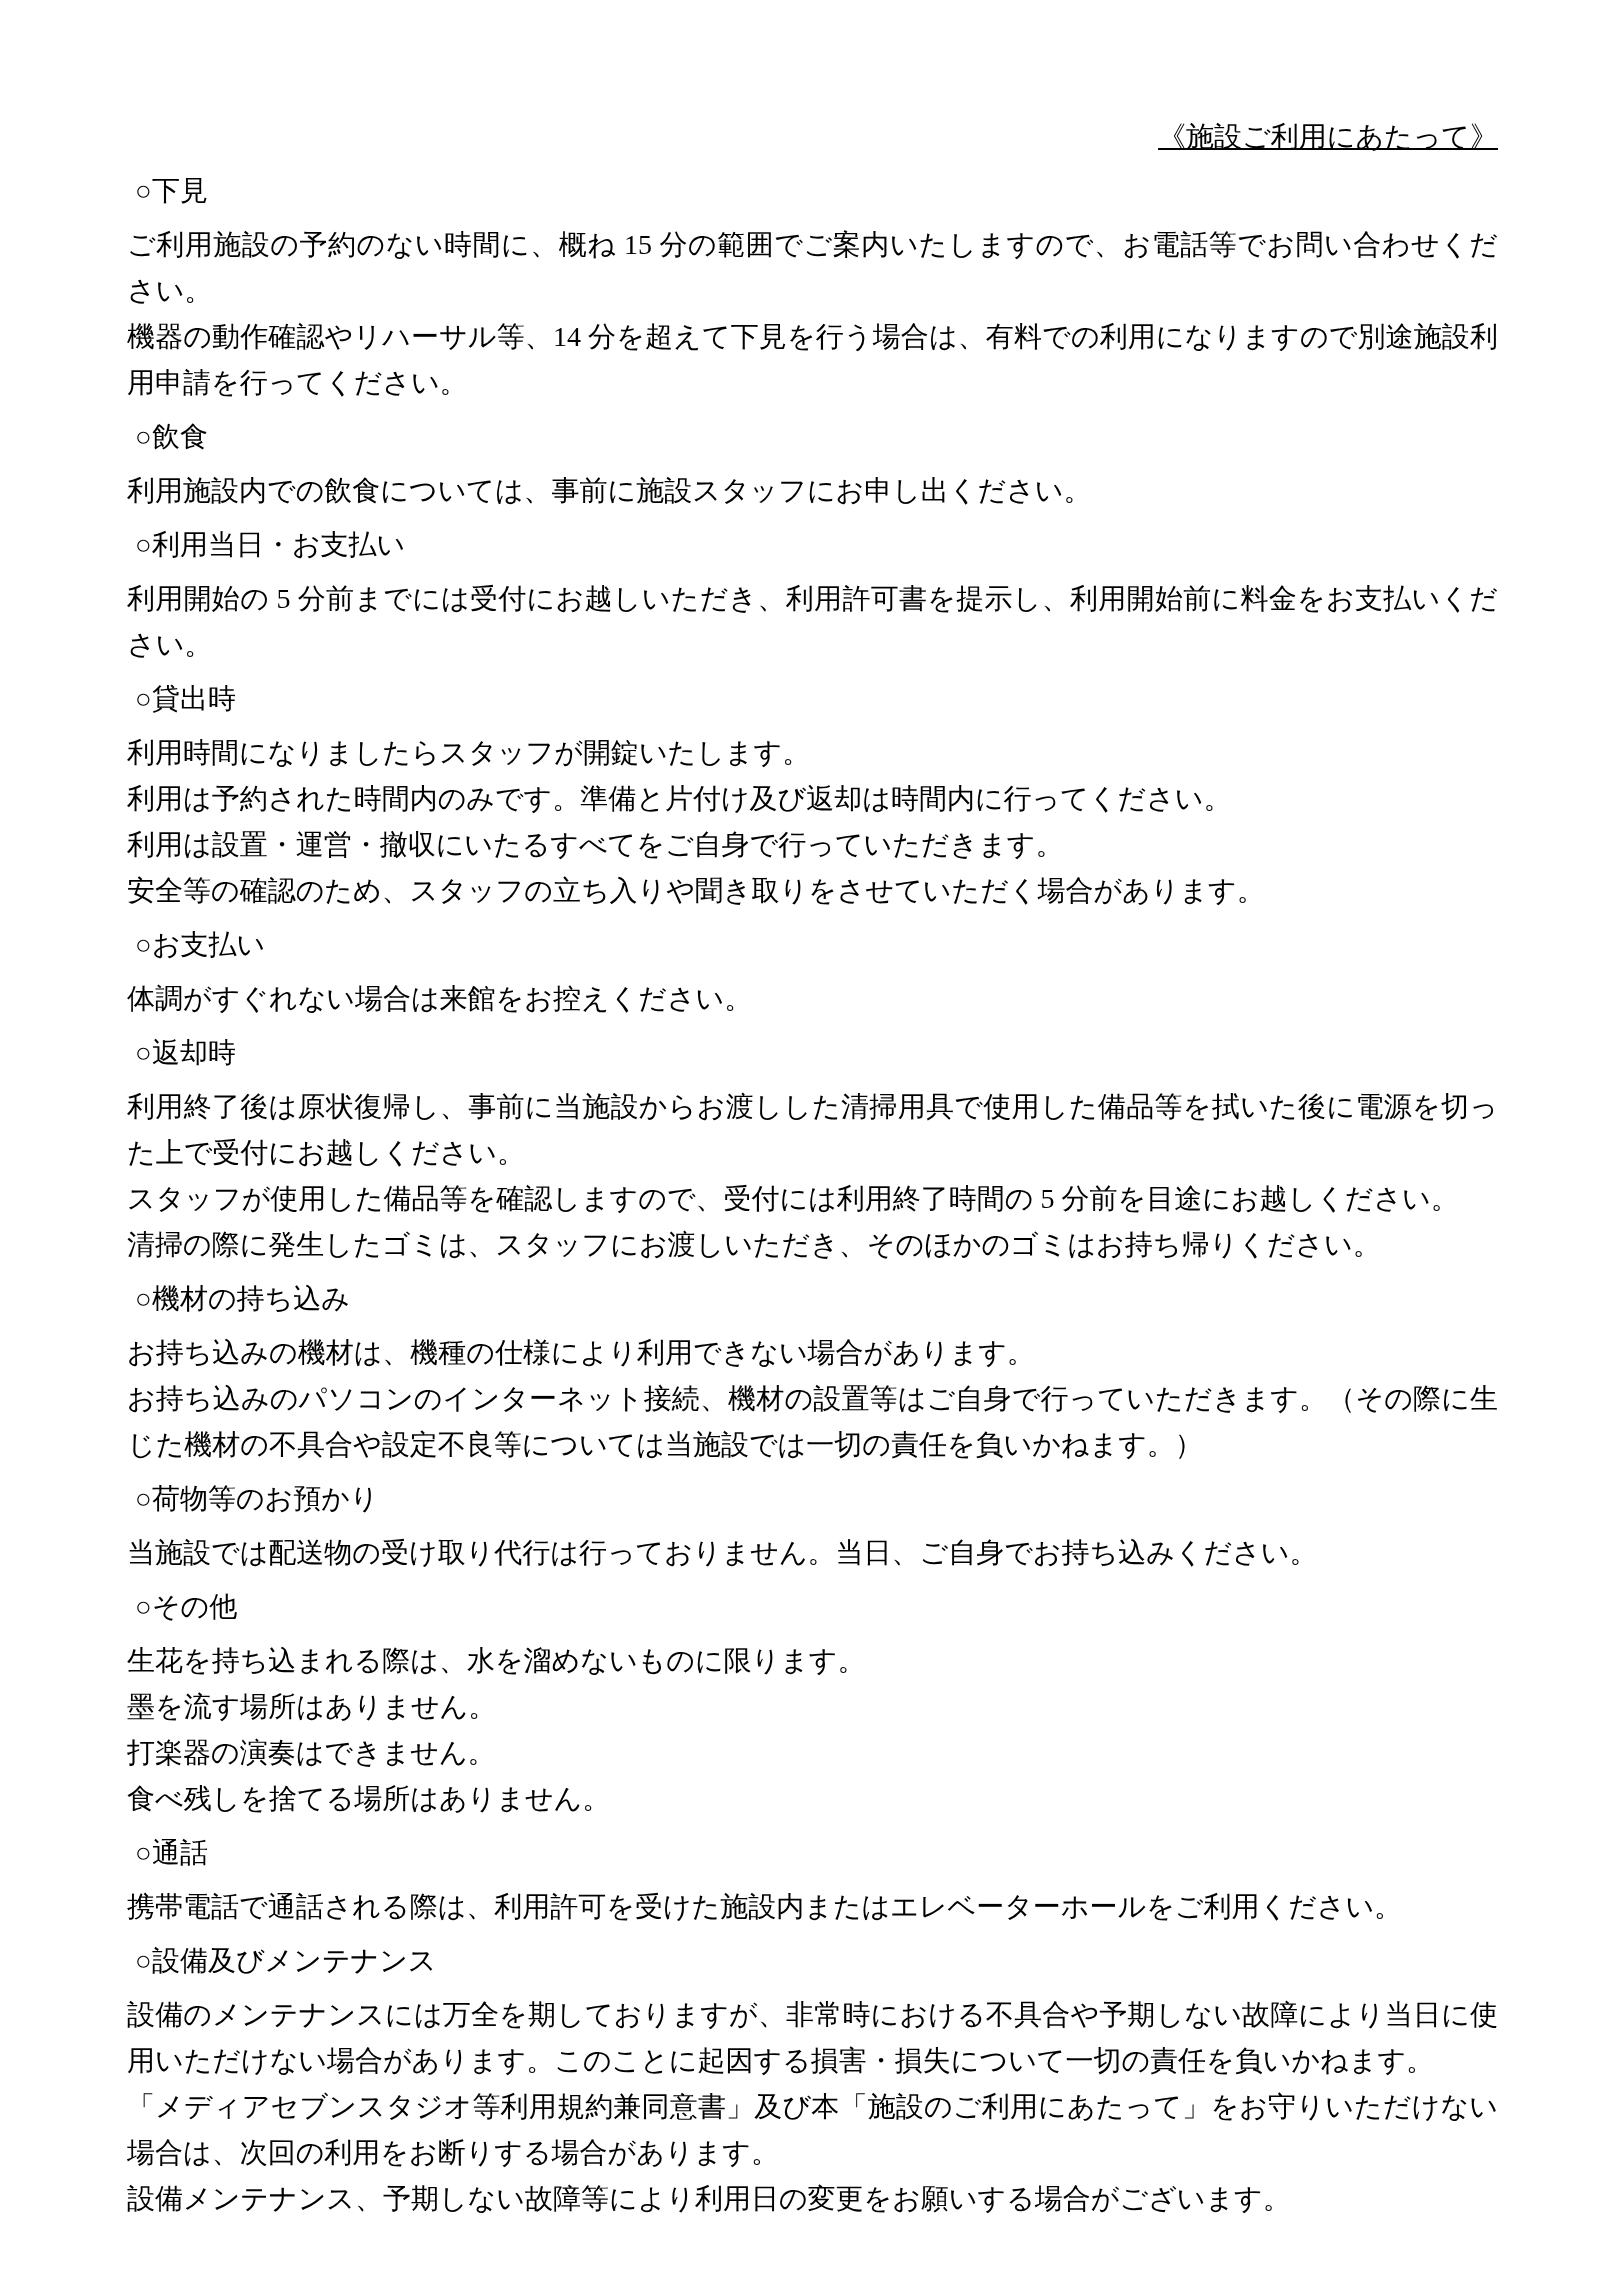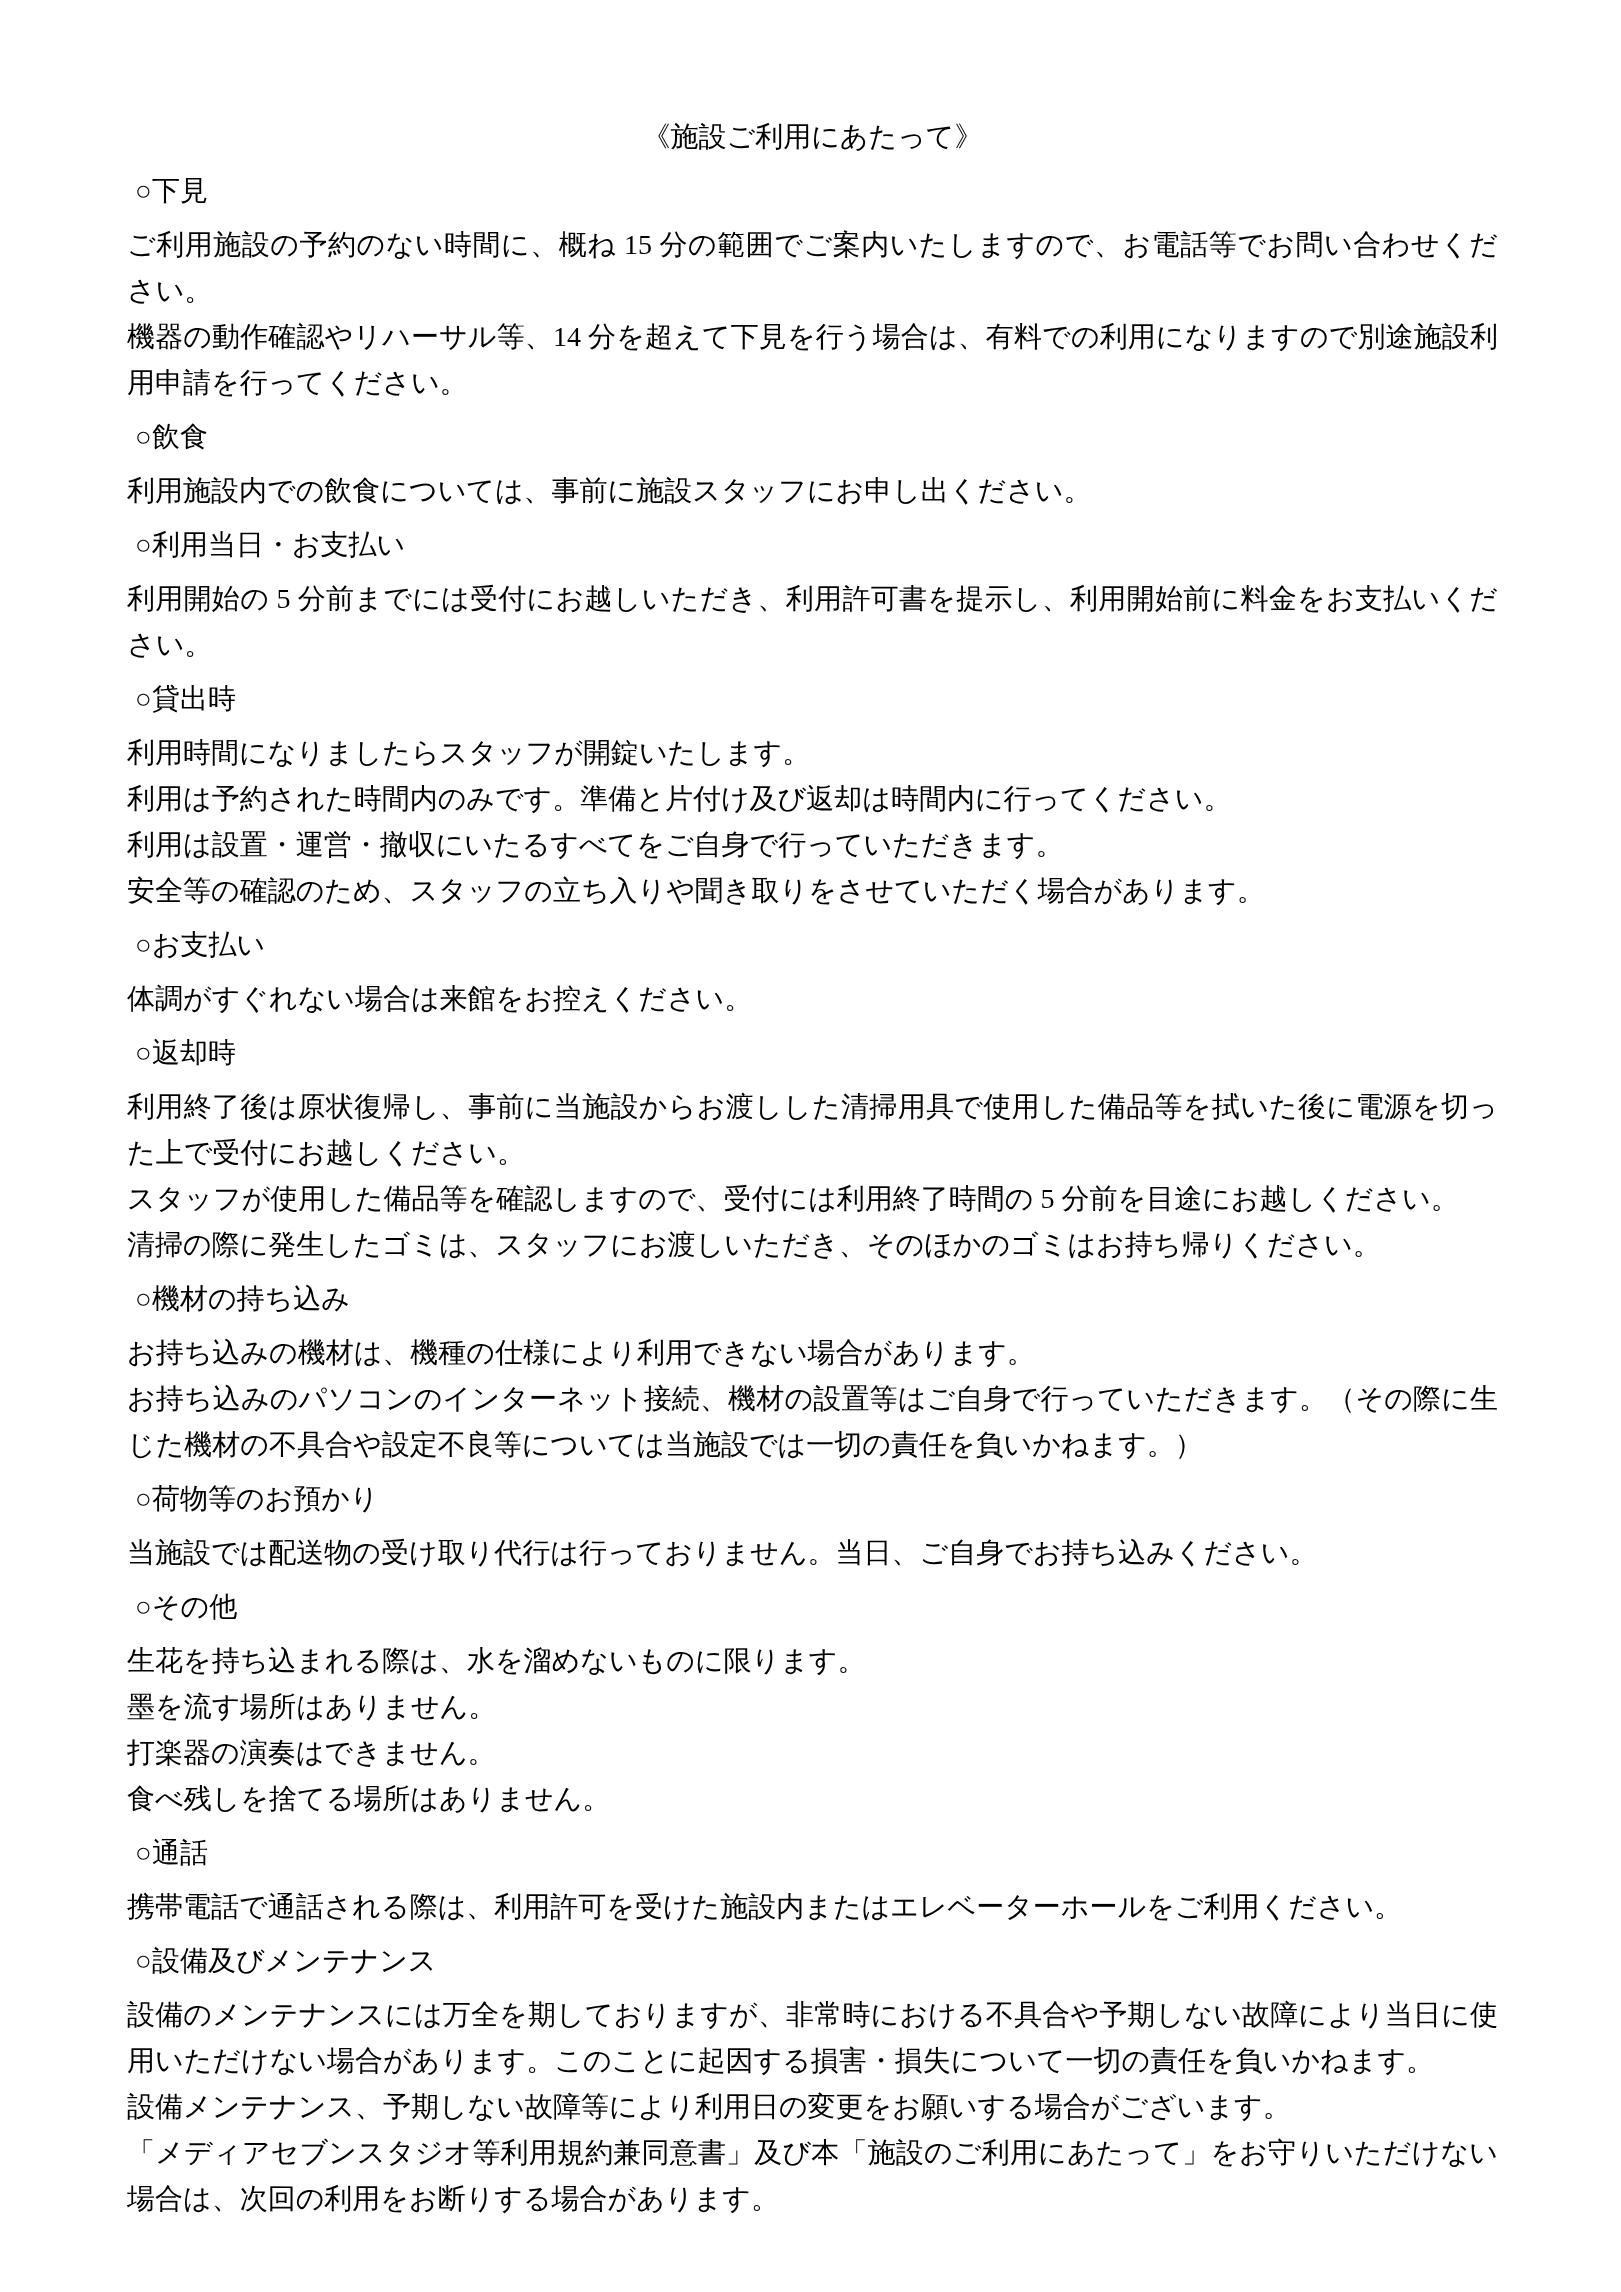--- a/index.html
+++ b/index.html
@@ -13,22 +13,23 @@
     padding: 114px 123px 0 127px;
     font-family: "Liberation Serif", "DejaVu Serif", serif;
     font-size: 28px;
     line-height: 46px;
     color: #000000;
     overflow: hidden;
   }
   .doc-title {
     font-size: 28px;
     font-weight: normal;
-    text-align: center;
+    text-align: right;
     margin: 0 0 3px 0;
+    text-decoration: underline;
   }
   .section { margin: 0; }
   .heading {
     text-align: left;
     margin: 8px;
   }
   .para {
     margin: 0;
     text-align: justify;
     text-justify: inter-ideograph;
@@ -88,18 +89,18 @@
         <p class="para">打楽器の演奏はできません。</p>
         <p class="para">食べ残しを捨てる場所はありません。</p>
       </section>
       <section class="section">
         <div class="heading">○通話</div>
         <p class="para">携帯電話で通話される際は、利用許可を受けた施設内またはエレベーターホールをご利用ください。</p>
       </section>
       <section class="section">
         <div class="heading">○設備及びメンテナンス</div>
         <p class="para">設備のメンテナンスには万全を期しておりますが、非常時における不具合や予期しない故障により当日に使用いただけない場合があります。このことに起因する損害・損失について一切の責任を負いかねます。</p>
+        <p class="para">「メディアセブンスタジオ等利用規約兼同意書」及び本「施設のご利用にあたって」をお守りいただけない場合は、次回の利用をお断りする場合があります。</p>
         <p class="para">設備メンテナンス、予期しない故障等により利用日の変更をお願いする場合がございます。</p>
-        <p class="para">「メディアセブンスタジオ等利用規約兼同意書」及び本「施設のご利用にあたって」をお守りいただけない場合は、次回の利用をお断りする場合があります。</p>
       </section>
     </div>
 </div>
 
 
 </body></html>

